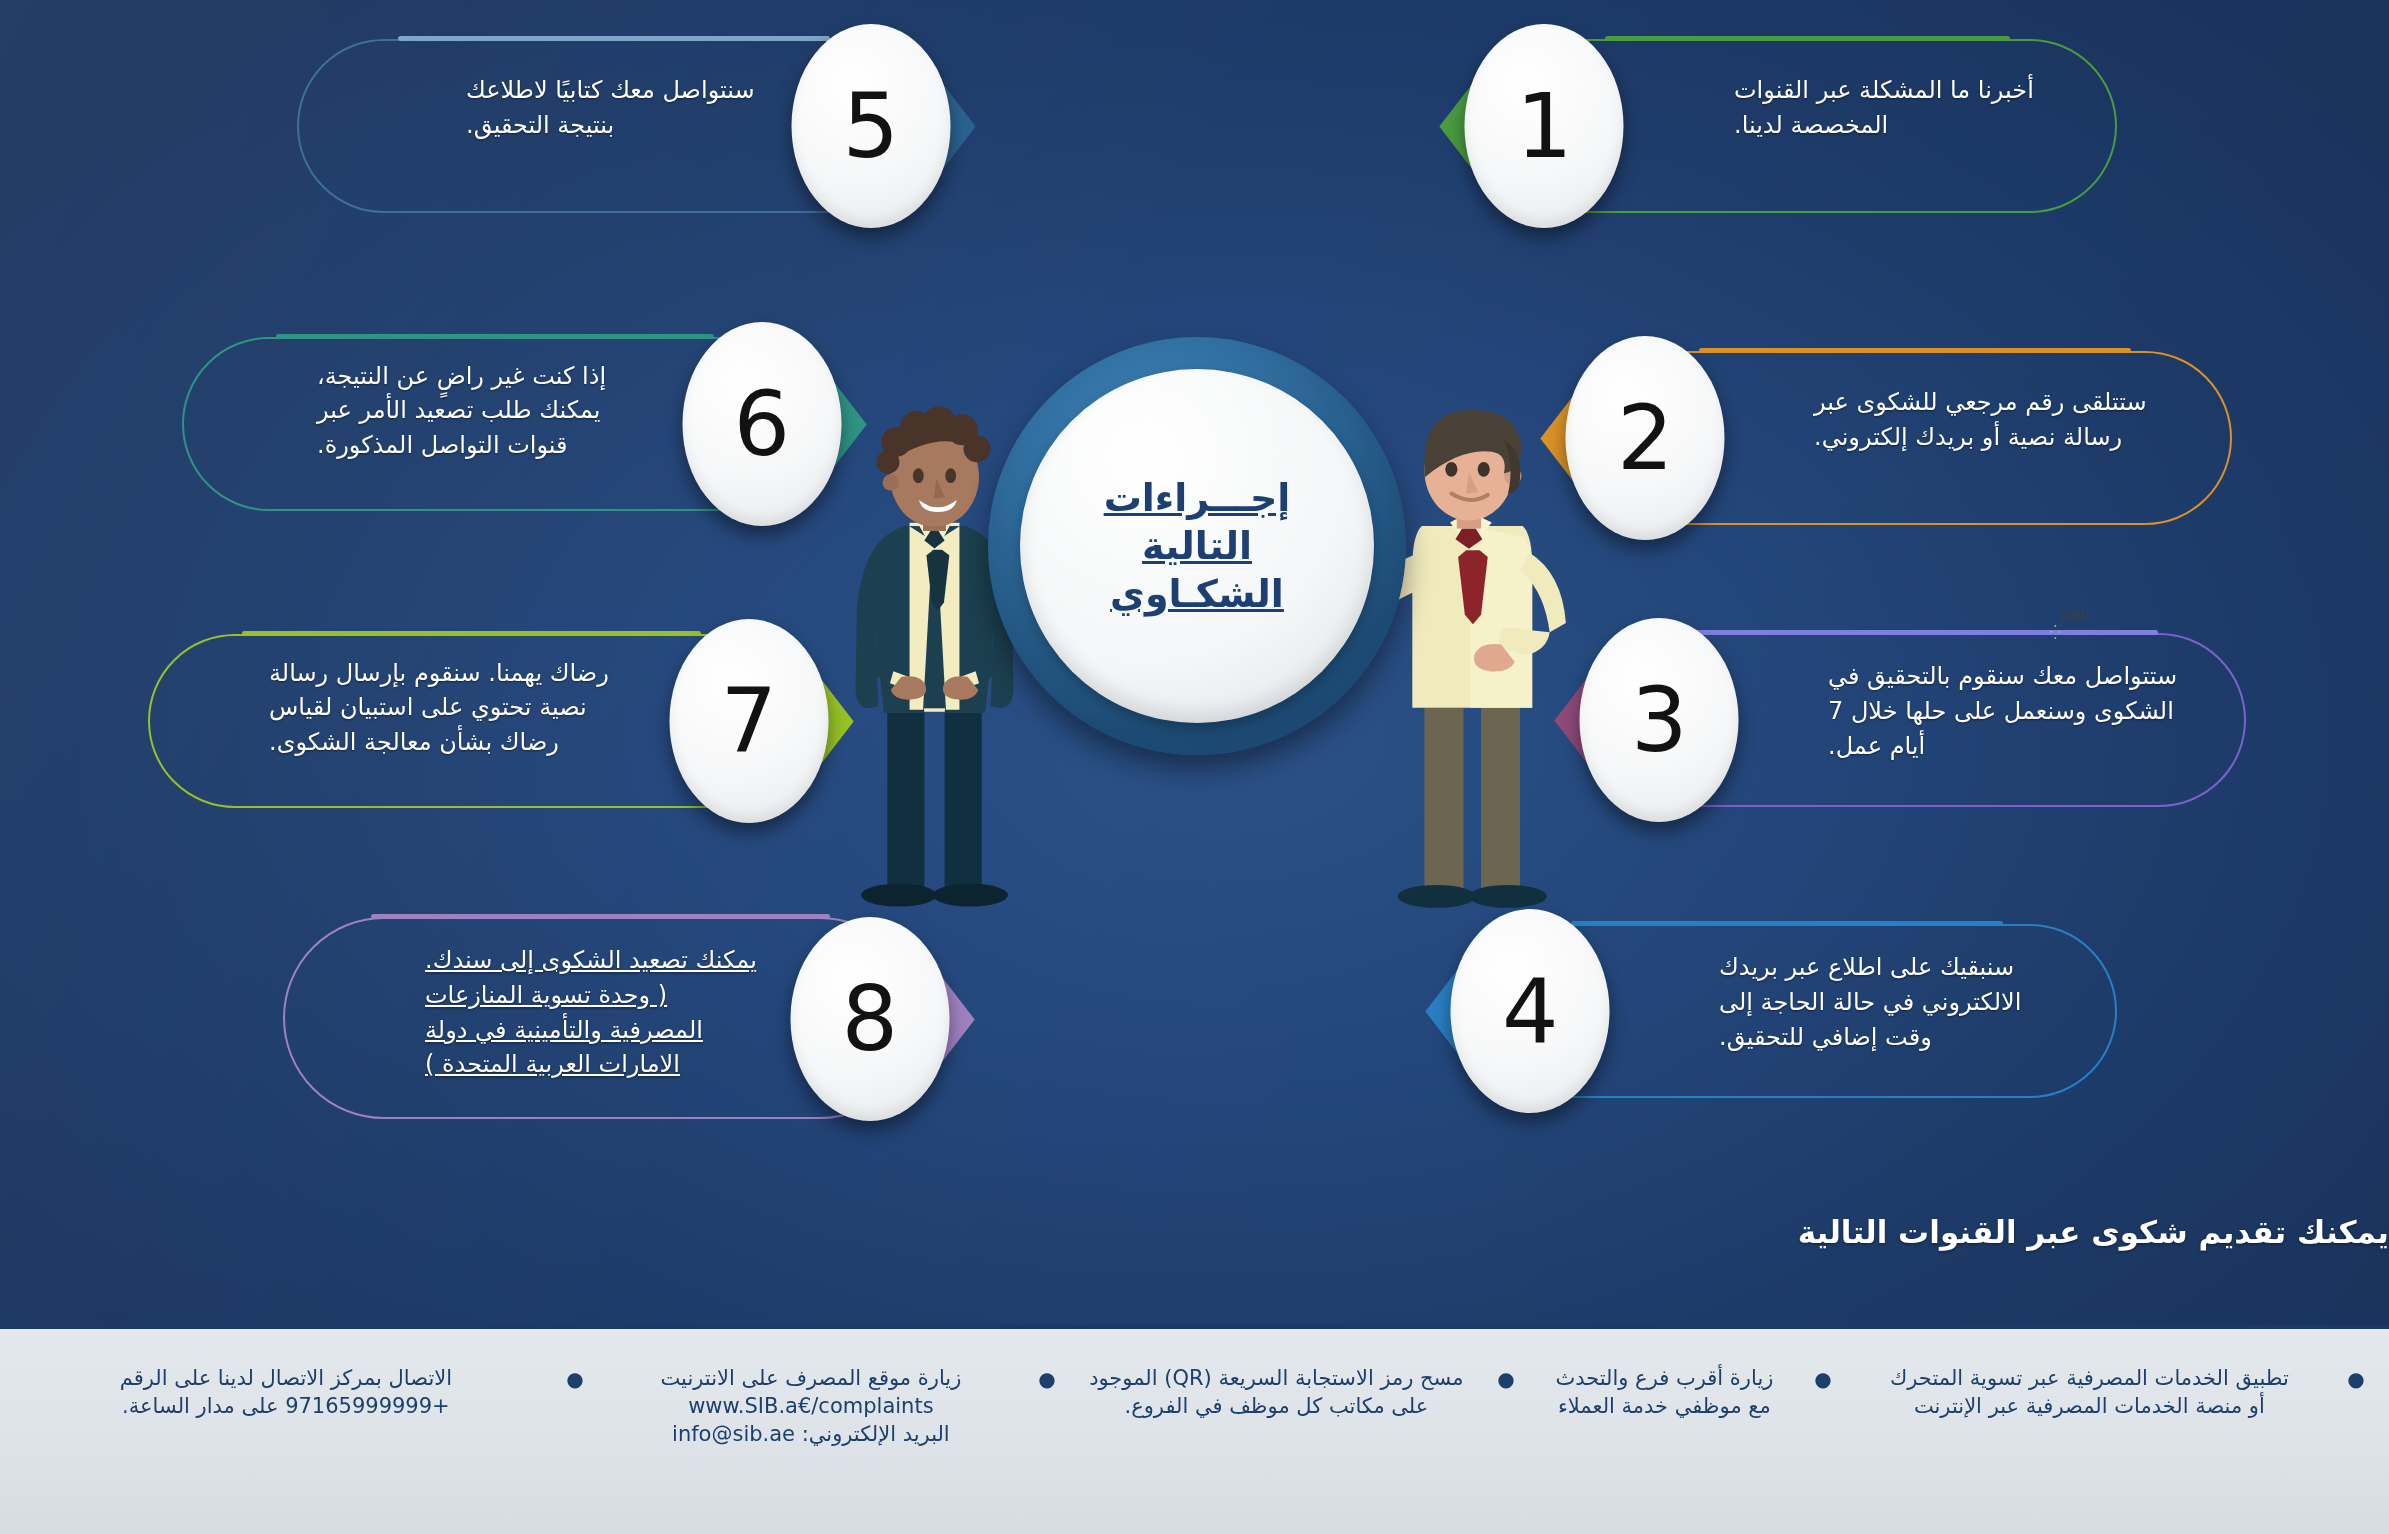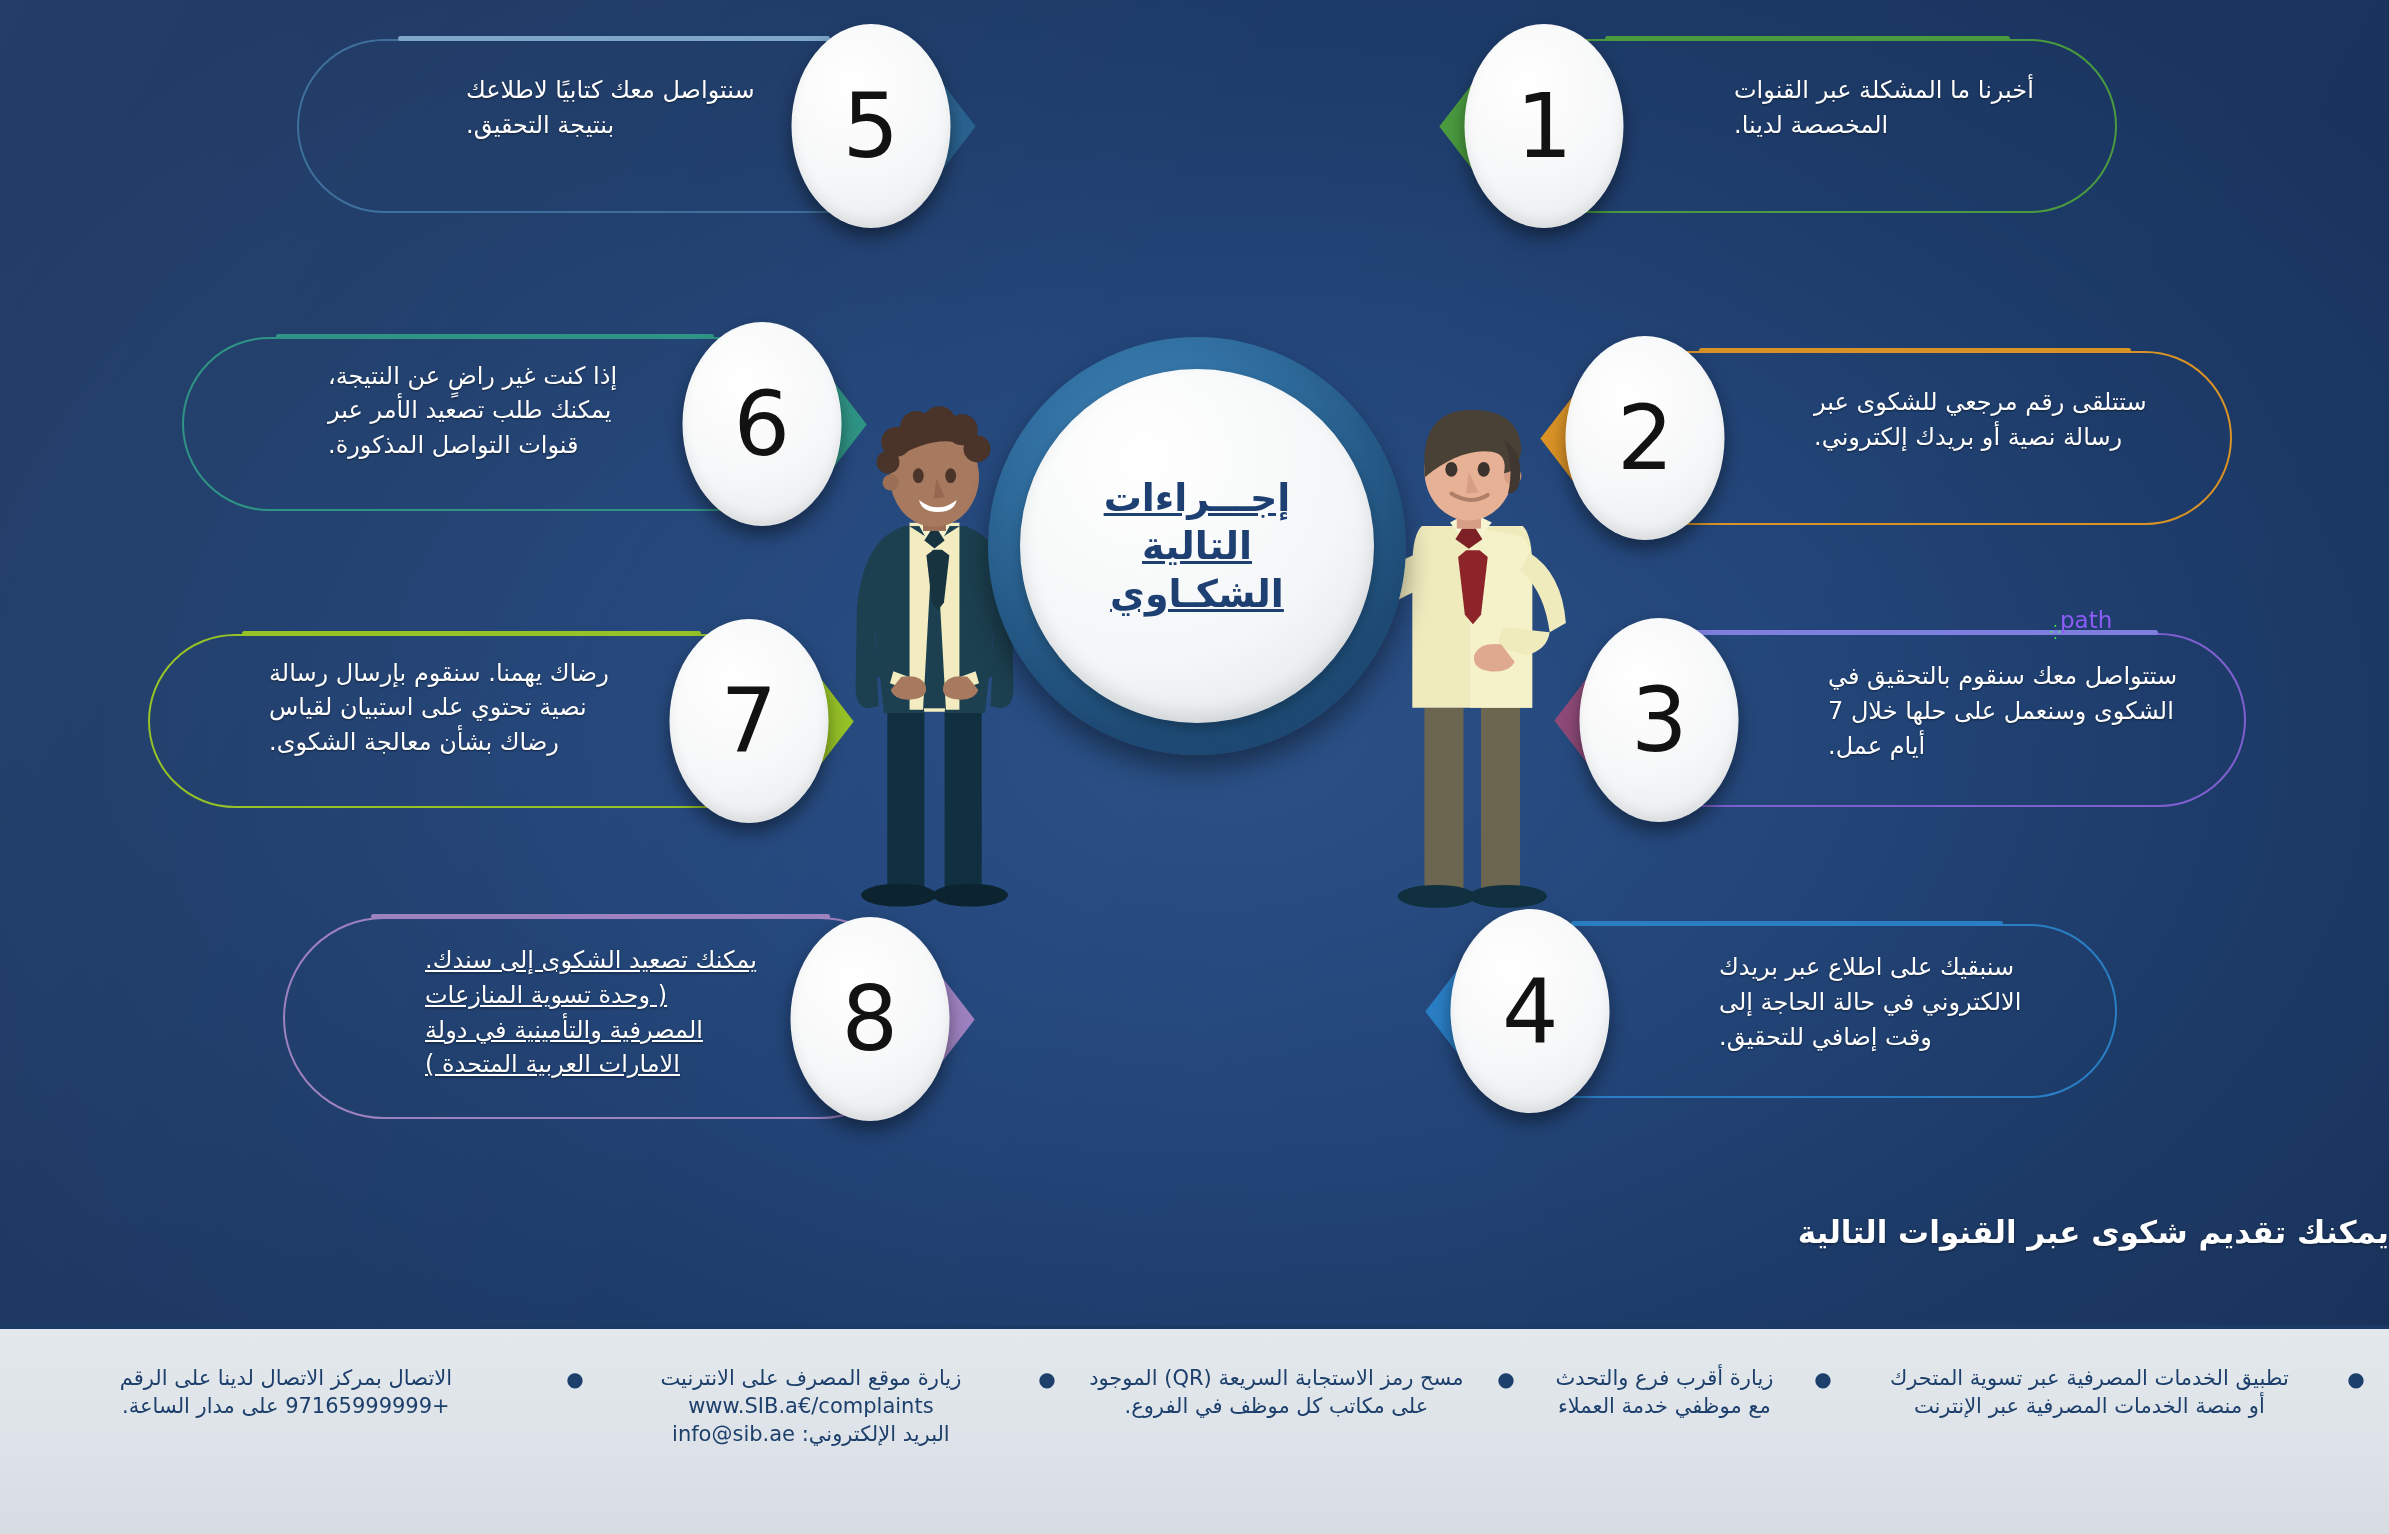--- a/index.html
+++ b/index.html
@@ -72,21 +72,21 @@
     padding:35px 15px 0 15px; direction:rtl; }
   .fitem { display:flex; flex-direction:row; align-items:flex-start; direction:rtl;
     color:#1d3f6b; font-size:21px; line-height:1.34; text-align:center;
     font-family:"DejaVu Sans", sans-serif; }
   .fbullet { color:#1d3f6b; font-size:20px; line-height:1.2; padding:2.7px 9.4px 0 9.4px; flex:0 0 auto; }
   .fbody { flex:1 1 auto; }
   .fbody div { white-space:normal; }
   .ltr { direction:ltr; unicode-bidi:embed; }
 
   
-  #path-artifact { position:absolute; color:#8b5cf6; font-size:23px;
+  #path-artifact { position:absolute; color:#404040; font-size:13px;
     font-family:"DejaVu Sans", sans-serif; left:2060px; top:607px; }
   #path-marker { position:absolute; left:2050px; top:626px; width:12px; height:12px;
     color:#43ff43; font-size:13.5px; line-height:12px; }
 </style>
 </head>
 <body>
 
 <div class="sheen"></div>
 
 <div class="step" style="--ac:#4a9a3f; left:1450px; top:39px; width:668px;">
@@ -147,21 +147,21 @@
     <div class="tail rgt"></div>
     <div class="badge">
       <span>5</span>
     </div>
   </div>
 </div>
 
 <div class="step" style="--ac:#2f9485; left:182px; top:337px; width:674px;">
   <div class="pill" style="left:0; width:631px;"></div>
   <div class="ticktop" style="left:94px; width:438px;"></div>
-  <div class="steptext" style="right:191px; top:21.6px; width:337px;">إذا كنت غير راضٍ عن النتيجة، يمكنك طلب تصعيد الأمر عبر قنوات التواصل المذكورة.</div>
+  <div class="steptext" style="right:202px; top:21.6px; width:337px;">إذا كنت غير راضٍ عن النتيجة، يمكنك طلب تصعيد الأمر عبر قنوات التواصل المذكورة.</div>
   <div class="badgewrap" style="right:-6.7px;">
     <div class="tail rgt"></div>
     <div class="badge">
       <span>6</span>
     </div>
   </div>
 </div>
 
 <div class="step" style="--ac:#96c127; left:148px; top:634px; width:695px;">
   <div class="pill" style="left:0; width:651px;"></div>

